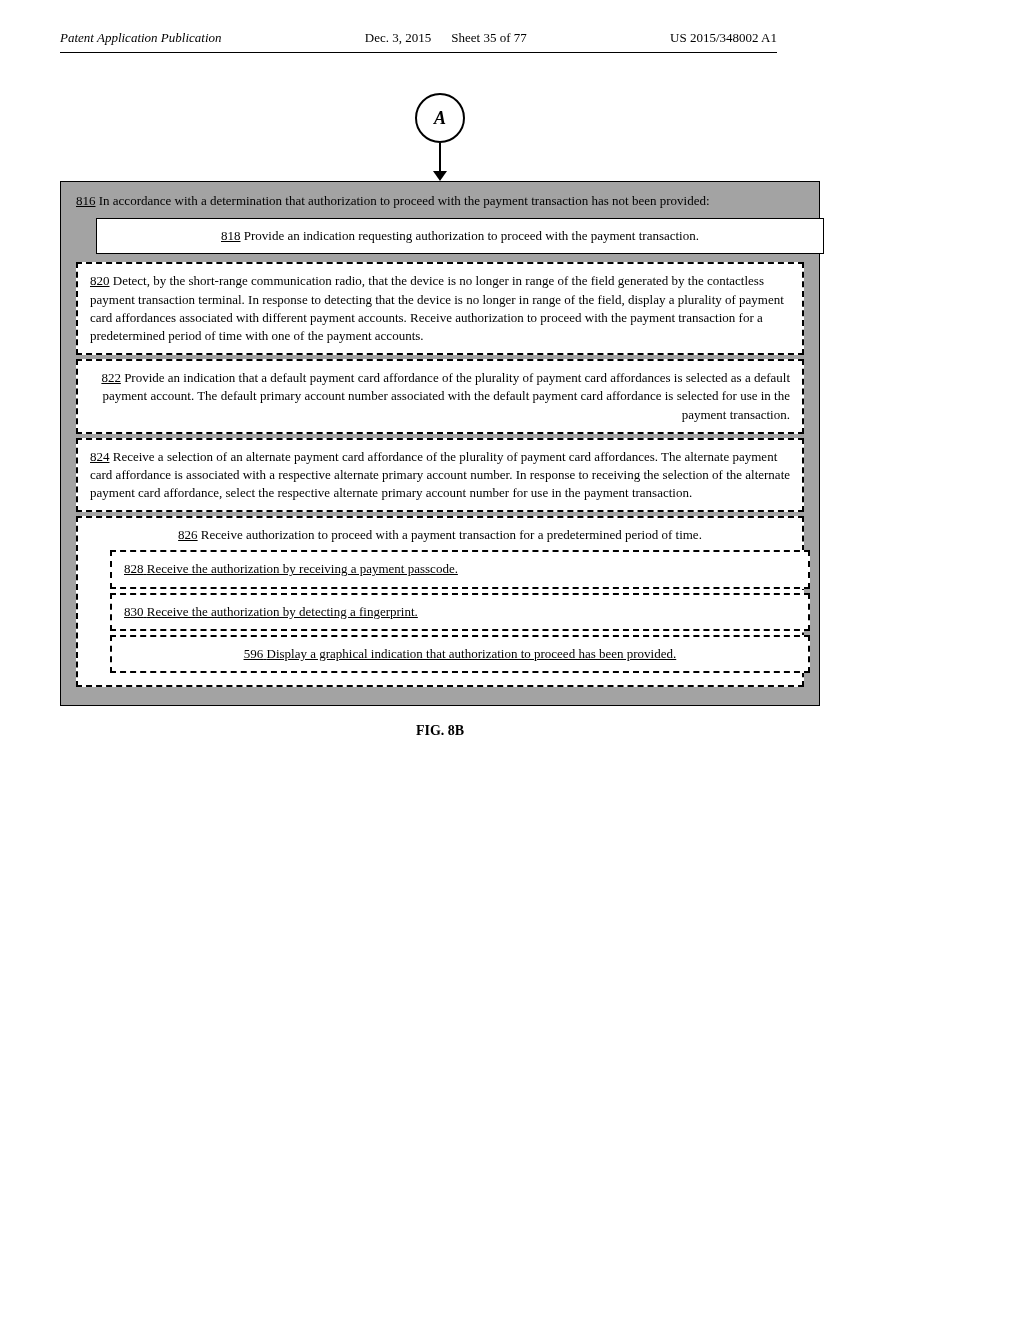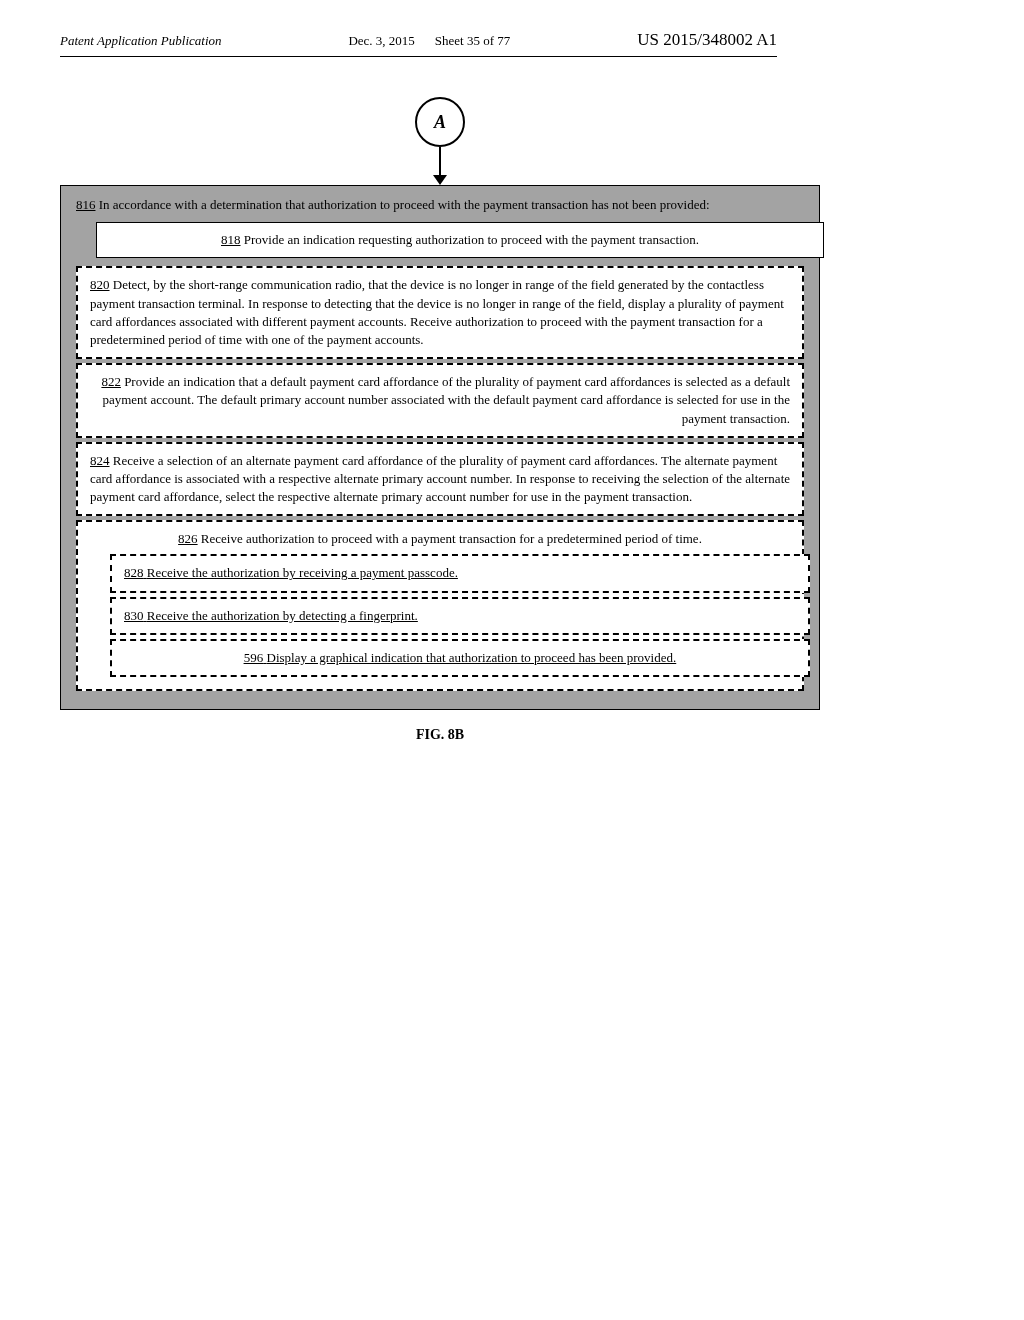--- a/index.html
+++ b/index.html
@@ -27,21 +27,21 @@
       margin-bottom: 40px;
     }
     .header-left {
       font-style: italic;
       font-size: 13px;
     }
     .header-center {
       font-size: 13px;
     }
     .header-right {
-      font-size: 17px;
+      font-size: 13px;
     }
 
     
     .diagram {
       display: flex;
       flex-direction: column;
       align-items: center;
       margin: 0 auto;
       width: 760px;
     }

